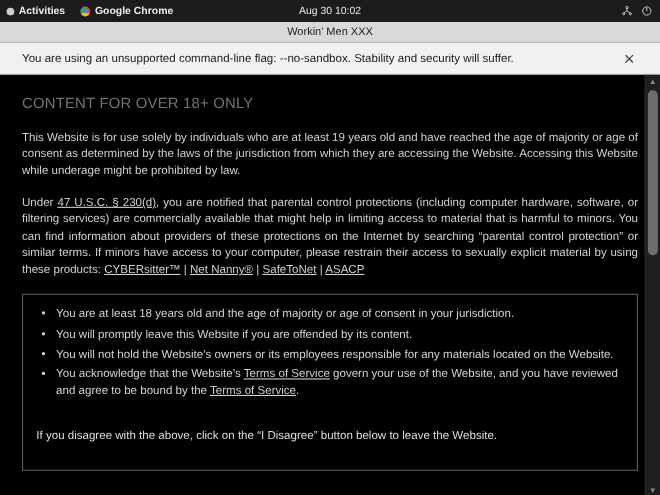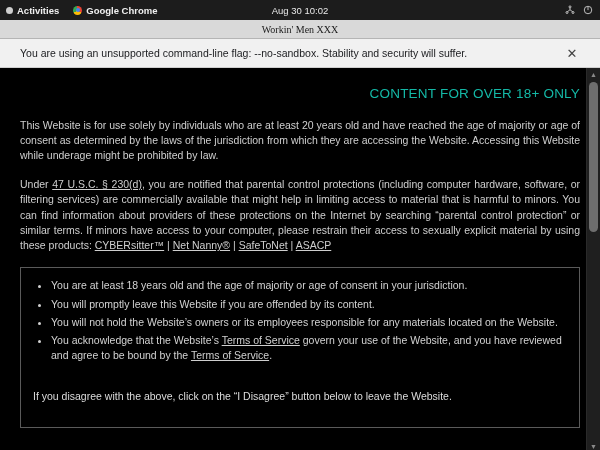--- a/index.html
+++ b/index.html
@@ -82,21 +82,20 @@
   .window-title {
     height: 18px;
     background: #d9d9d9;
     color: #1a1a1a;
     font-size: 10px;
     display: flex;
     align-items: center;
     justify-content: center;
     font-weight: normal;
     border-bottom: 1px solid #b5b5b5;
-    font-family: Liberation Serif, serif;
   }
 
   .infobar {
     height: 28px;
     background: #f1f1f1;
     border-bottom: 1px solid #cfcfcf;
     display: flex;
     align-items: center;
     padding: 0 20px;
     font-size: 10.5px;
@@ -166,24 +165,24 @@
     left: 2px; right: 2px; top: 1px;
     height: 9px;
     background: linear-gradient(#c21d1d, #7a0c0c);
     border-radius: 2px 2px 6px 6px;
     opacity: 0.85;
     z-index: 0;
   }
   .logo .top-word, .logo .big-word { position: relative; z-index: 1; }
 
   h1.title {
-    text-align: right;
+    text-align: left;
     font-size: 13.5px;
     font-weight: normal;
-    color: #14b8a6;
+    color: #737373;
     margin: 6px 0 14px 0;
     letter-spacing: 0.2px;
   }
 
   p.para {
     margin: 0 0 14px 0;
     text-align: justify;
     color: #cfcfcf;
   }
 
@@ -287,21 +286,21 @@
   <div class="msg">You are using an unsupported command-line flag: --no-sandbox. Stability and security will suffer.</div>
   <div class="close">✕</div>
 </div>
 
 <div class="viewport">
   <div class="page">
 
 
     <h1 class="title">CONTENT FOR OVER 18+ ONLY</h1>
 
-    <p class="para">This Website is for use solely by individuals who are at least 20 years old and have reached the age of majority or age of consent as determined by the laws of the jurisdiction from which they are accessing the Website. Accessing this Website while underage might be prohibited by law.</p>
+    <p class="para">This Website is for use solely by individuals who are at least 19 years old and have reached the age of majority or age of consent as determined by the laws of the jurisdiction from which they are accessing the Website. Accessing this Website while underage might be prohibited by law.</p>
 
     <p class="para">
       <span>Under </span><a class="link" href="#">47 U.S.C. § 230(d)</a><span>, you are notified that parental control protections (including computer hardware, software, or filtering services) are commercially available that might help in limiting access to material that is harmful to minors. You can find information about providers of these protections on the Internet by searching “parental control protection” or similar terms. If minors have access to your computer, please restrain their access to sexually explicit material by using these products: </span><a class="link" href="#">CYBERsitter™</a><span> | </span><a class="link" href="#">Net Nanny®</a><span> | </span><a class="link" href="#">SafeToNet</a><span> | </span><a class="link" href="#">ASACP</a>
     </p>
 
     <div class="agree-box">
       <ul>
         <li>You are at least 18 years old and the age of majority or age of consent in your jurisdiction.</li>
         <li>You will promptly leave this Website if you are offended by its content.</li>
         <li>You will not hold the Website’s owners or its employees responsible for any materials located on the Website.</li>

